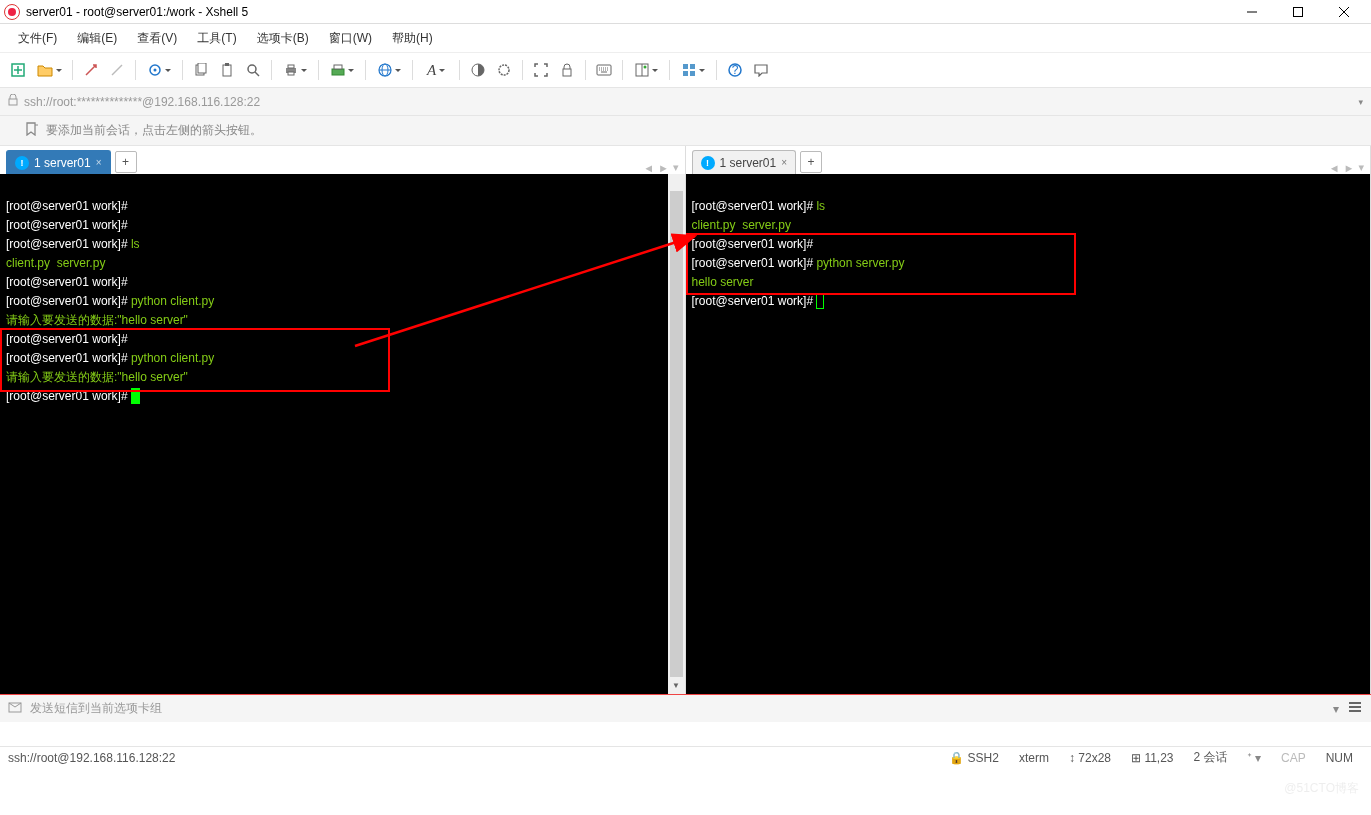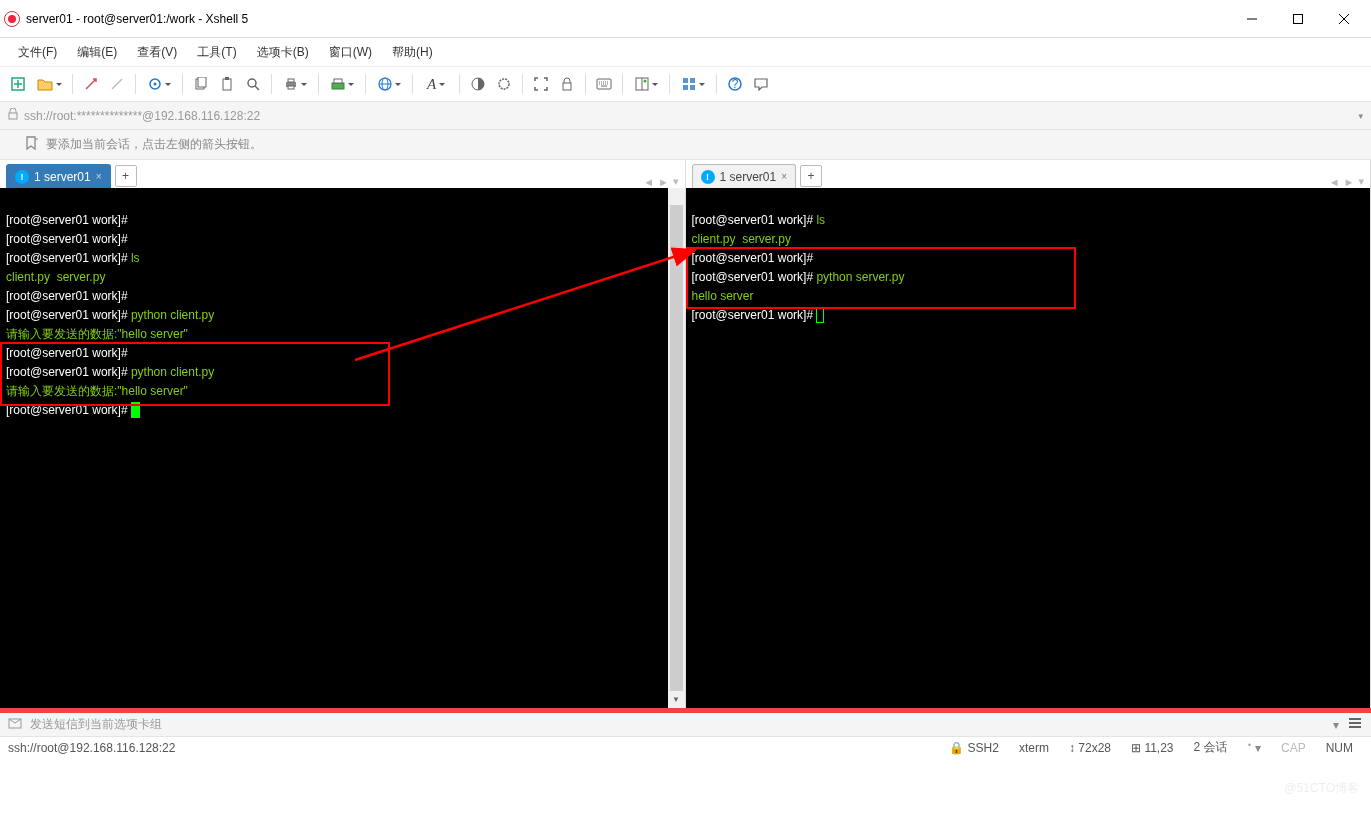--- a/index.html
+++ b/index.html
@@ -1,17 +1,17 @@
 <!DOCTYPE html>
 <html><head>
 <meta charset="utf-8">
 <style>
 *{margin:0;padding:0;box-sizing:border-box;font-family:"Microsoft YaHei",Tahoma,Arial,sans-serif;font-size:12px;}
 body{width:1371px;height:815px;background:#fff;overflow:hidden;position:relative;}
-.titlebar{height:38px;display:flex;align-items:center;padding:0 4px;border-bottom:1px solid #ddd;}
+.titlebar{height:24px;display:flex;align-items:center;padding:0 4px;border-bottom:1px solid #ddd;}
 .titlebar .app-icon{width:16px;height:16px;border-radius:50%;background:#fff;border:1px solid #d33;display:flex;align-items:center;justify-content:center;margin-right:6px;}
 .titlebar .app-icon::before{content:"";width:8px;height:8px;border-radius:50%;background:#e24;}
 .titlebar .title-text{flex:1;color:#000;font-size:12px;}
 .win-btn{width:46px;height:30px;display:flex;align-items:center;justify-content:center;color:#000;}
 .win-btn svg{width:10px;height:10px;}
 .menubar{height:28px;display:flex;align-items:center;padding:0 10px;gap:4px;background:#fff;}
 .menu-item{padding:4px 8px;color:#333;}
 .toolbar{height:36px;display:flex;align-items:center;padding:0 6px;gap:2px;background:#fff;border-top:1px solid #eee;border-bottom:1px solid #e5e5e5;}
 .tbtn{width:24px;height:24px;display:flex;align-items:center;justify-content:center;color:#555;border:1px solid transparent;border-radius:2px;}
 .tbtn.dd{width:34px;position:relative;}
@@ -34,23 +34,23 @@
 .terminal{flex:1;background:#000;color:#aaa;font-family:"Consolas","Courier New",monospace;font-size:14px;line-height:19px;padding:4px 6px;overflow:hidden;position:relative;white-space:pre;}
 .terminal .prompt{color:#fff;}
 .terminal .cmd{color:#84cc16;}
 .cursor{display:inline-block;width:9px;height:16px;background:#0f0;vertical-align:middle;}
 .cursor.hollow{background:transparent;border:1px solid #0f0;width:8px;height:15px;}
 .hl-box{position:absolute;border:2px solid #f00;pointer-events:none;}
 .scrollbar{position:absolute;right:0;top:0;width:17px;height:100%;background:#f0f0f0;}
 .scrollbar .up,.scrollbar .down{height:17px;display:flex;align-items:center;justify-content:center;color:#666;font-size:8px;}
 .scrollbar .down{position:absolute;bottom:0;width:100%;}
 .scrollbar .thumb{position:absolute;top:17px;left:2px;right:2px;bottom:17px;background:#cdcdcd;}
-.input-bar{height:28px;display:flex;align-items:center;padding:0 8px;background:#f5f5f5;border-top:5px solid #ef4444;color:#999;gap:8px;}
+.input-bar{height:28px;display:flex;align-items:center;padding:0 8px;background:#f5f5f5;border-top:1px solid #ef4444;color:#999;gap:8px;}
 .input-bar .ham{margin-left:auto;}
-.statusbar{height:22px;display:flex;align-items:center;padding:0 8px;background:#fff;border-top:1px solid #e5e5e5;color:#555;font-size:11px;}
+.statusbar{height:22px;display:flex;align-items:center;padding:0 8px;background:#fff;border-top:1px solid #e5e5e5;color:#555;font-size:11px;margin-top:24px;}
 .statusbar .left{flex:1;}
 .statusbar .seg{padding:0 10px;}
 .arrow-svg{position:absolute;pointer-events:none;z-index:10;}
 .watermark{position:absolute;right:12px;bottom:18px;color:#ddd;font-size:12px;opacity:.5;}
 .dd-arrow{margin-left:auto;color:#888;font-size:9px;}
 </style>
 </head>
 <body>
 
 <div class="titlebar">

